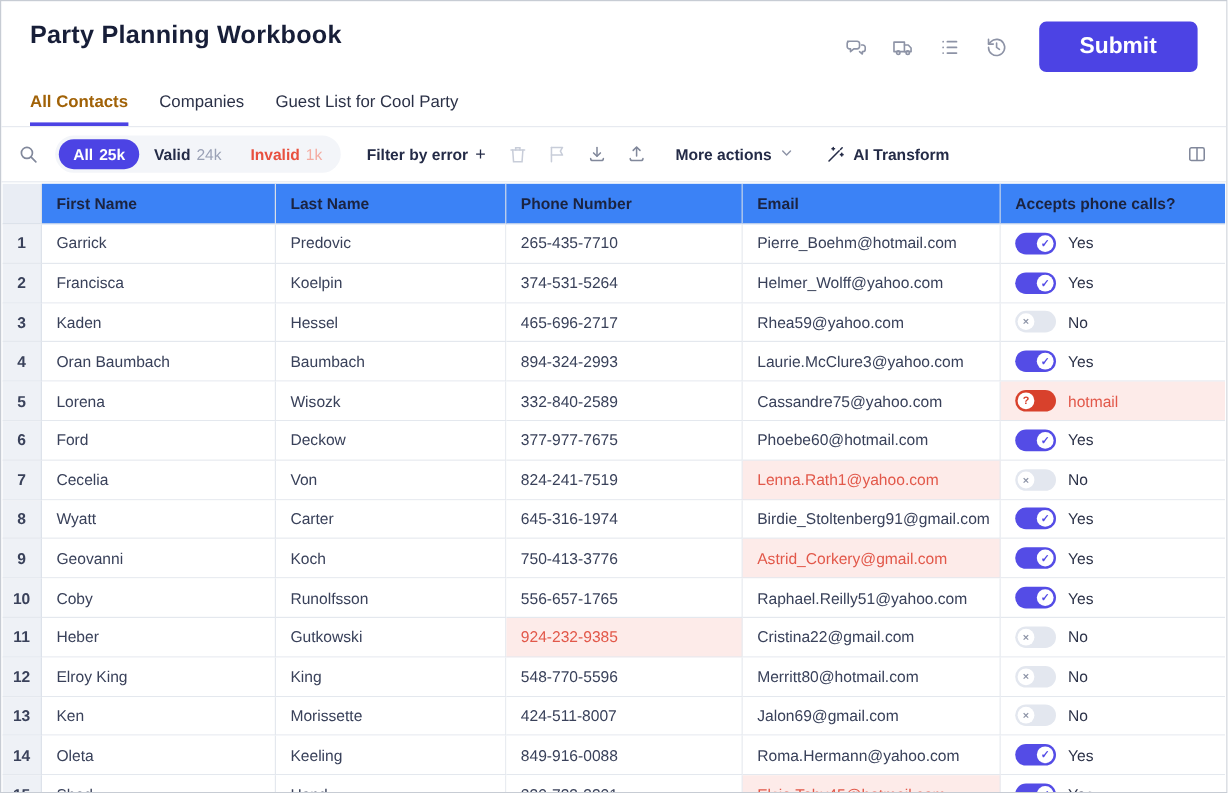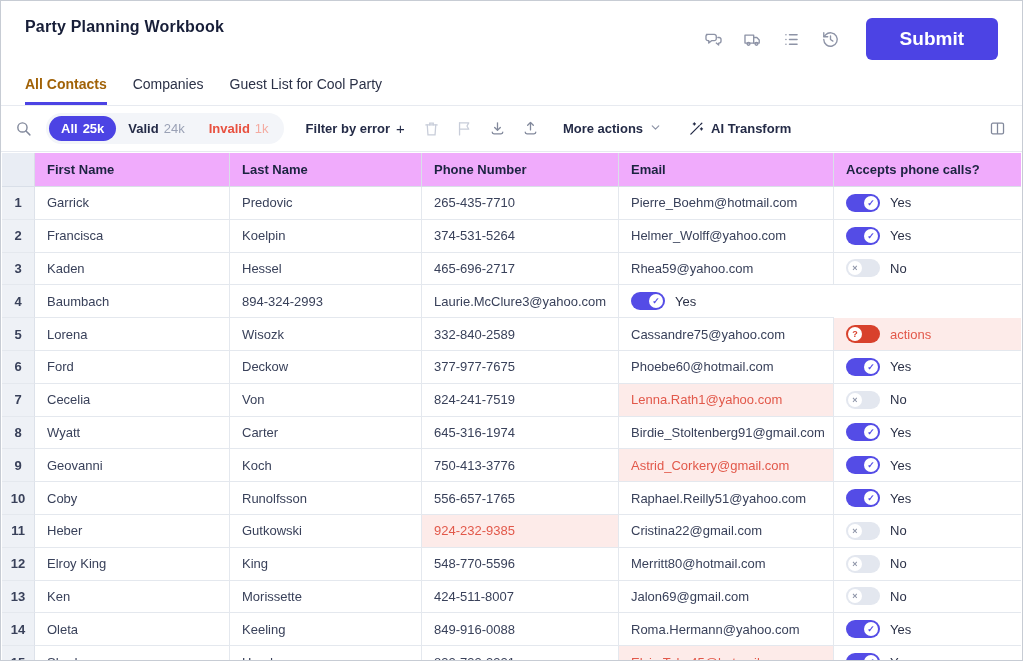--- a/index.html
+++ b/index.html
@@ -7,21 +7,21 @@
   body { font-family: "Liberation Sans", sans-serif; color:#1a2138; }
 
   .app {
     position:relative; width:1023px; height:661px;
     border:1px solid #c7ccd4; background:#fff; overflow:hidden;
   }
 
   
   .header { padding:17px 24px 0 24px; }
   .header-top { display:flex; justify-content:space-between; align-items:flex-start; }
-  .page-title { font-size:16px; font-weight:700; color:#171e38; letter-spacing:.2px; }
+  .page-title { font-size:21px; font-weight:700; color:#171e38; letter-spacing:.2px; }
   .header-actions { display:flex; align-items:center; gap:20px; margin-top:0; }
   .hicon { color:#8d93a6; display:inline-flex; cursor:pointer; }
   .hicon svg { width:19px; height:19px; }
   .submit-btn {
     background:#4c43e4; color:#fff; border:none; border-radius:6px;
     font-family:inherit; font-size:19px; font-weight:700;
     padding:10px 34px; margin-left:6px; cursor:pointer;
   }
 
   .tabs { display:flex; gap:26px; margin-top:16px; }
@@ -58,21 +58,21 @@
              display:inline-flex; align-items:center; gap:6px;text-align:right; }
   .plus { font-size:15px; font-weight:400; }
   .tb-group { display:flex; align-items:center; gap:16px; margin-left:4px; }
   .spacer { flex:1; }
   .chev svg { width:13px; height:13px; color:#8d93a6; }
 
   
   .table { position:absolute; left:1px; right:1px; top:152px; bottom:0; overflow:hidden; }
   .grid { display:grid; grid-template-columns:33px 195px 192px 197px 215px auto; }
   .thead .cell {
-    background:#f0abfc; height:34px; font-size:13px; font-weight:700; color:#1b2340;
+    background:#3b82f6; height:34px; font-size:13px; font-weight:700; color:#1b2340;
     border-right:1px solid #d9dfe8; border-bottom:1px solid #d9dfe8;
     display:flex; align-items:center; padding:0 12px; white-space:nowrap; overflow:hidden;
   }
   .thead .rownum-h { background:#e9edf4; border-right:1px solid #d9dfe8; }
   .trow .cell {
     height:32.8px; font-size:13px; color:#39415a; background:#fff;
     border-right:1px solid #e4e8ee; border-bottom:1px solid #e4e8ee;
     display:flex; align-items:center; padding:0 12px; white-space:nowrap; overflow:hidden;
     cursor:cell;
   }
@@ -287,41 +287,42 @@
           <div class="cell">Rhea59@yahoo.com</div>
           <div class="cell">
             <span class="toggle no">
               <span class="knob">×</span>
             </span>
             <span class="tlabel">No</span>
           </div>
         </div>
         <div class="grid trow">
           <div class="cell rownum">4</div>
+          <div class="cell">Oran Baumbach</div>
           <div class="cell">Baumbach</div>
           <div class="cell">894-324-2993</div>
           <div class="cell">Laurie.McClure3@yahoo.com</div>
           <div class="cell">
             <span class="toggle yes">
               <span class="knob">✓</span>
             </span>
             <span class="tlabel">Yes</span>
           </div>
         </div>
         <div class="grid trow">
           <div class="cell rownum">5</div>
           <div class="cell">Lorena</div>
           <div class="cell">Wisozk</div>
           <div class="cell">332-840-2589</div>
           <div class="cell">Cassandre75@yahoo.com</div>
           <div class="cell failcell">
             <span class="toggle fail">
               <span class="knob">?</span>
             </span>
-            <span class="tlabel">actions</span>
+            <span class="tlabel">hotmail</span>
           </div>
         </div>
         <div class="grid trow">
           <div class="cell rownum">6</div>
           <div class="cell">Ford</div>
           <div class="cell">Deckow</div>
           <div class="cell">377-977-7675</div>
           <div class="cell">Phoebe60@hotmail.com</div>
           <div class="cell">
             <span class="toggle yes">

